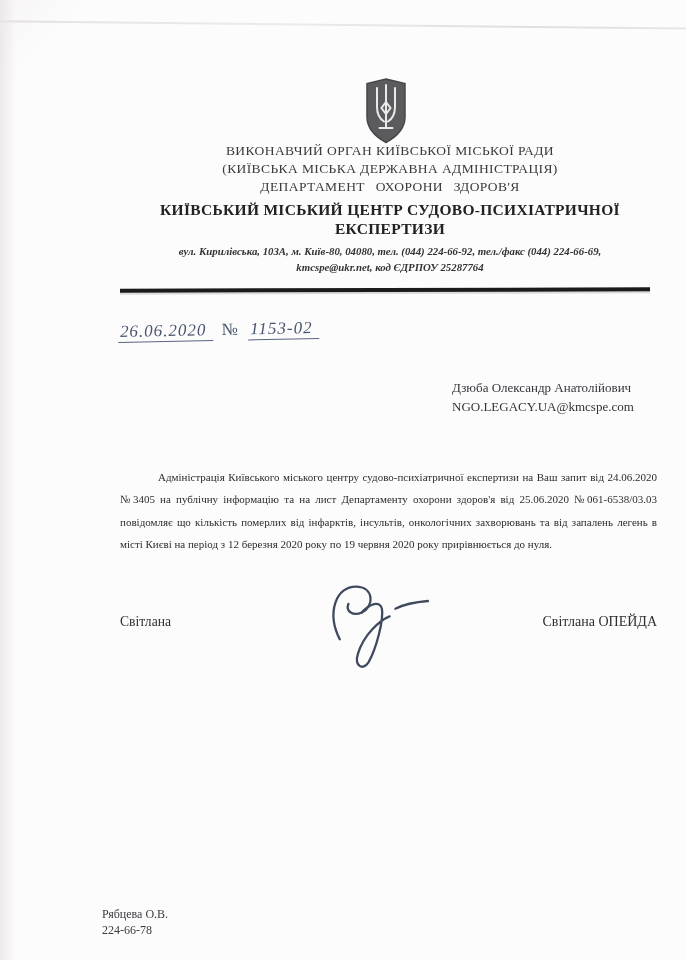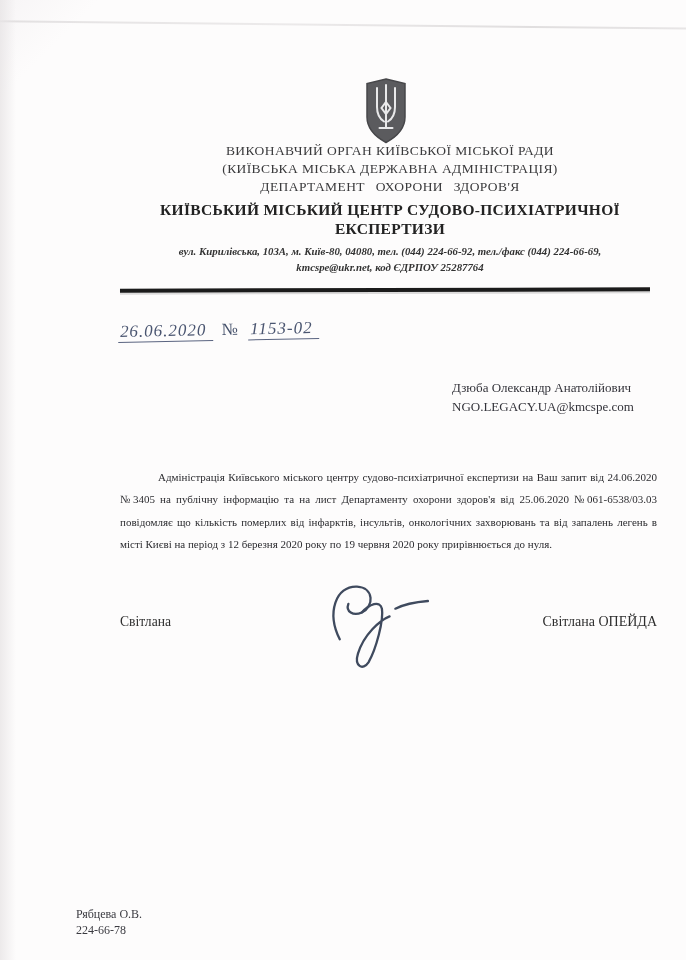--- a/index.html
+++ b/index.html
@@ -35,21 +35,21 @@
   .recipient{position:absolute;left:452px;top:378px;font-size:13px;line-height:19px;color:#33333a;}
 
   .body-par{position:absolute;left:120px;top:466px;width:537px;
     font-size:11px;line-height:22.4px;text-align:justify;text-indent:38px;color:#2c2c30;}
 
   .sig-row{position:absolute;left:120px;top:614px;width:537px;}
   .sig-title{position:absolute;left:0;top:0;font-size:13.6px;}
   .sig-name{position:absolute;right:0;top:0;font-size:14px;}
   .sig-scribble{position:absolute;left:322px;top:578px;width:116px;height:92px;}
 
-  .footer{position:absolute;left:76px;top:906px;font-size:12px;line-height:16px;color:#3a3a40;}
+  .footer{position:absolute;left:102px;top:906px;font-size:12px;line-height:16px;color:#3a3a40;}
 </style>
 </head>
 <body>
 
 <div class="page">
 
   <div class="scan-top-line"></div>
   <div class="scan-left-edge"></div>
 
   <svg class="emblem" viewBox="0 0 42 66">

